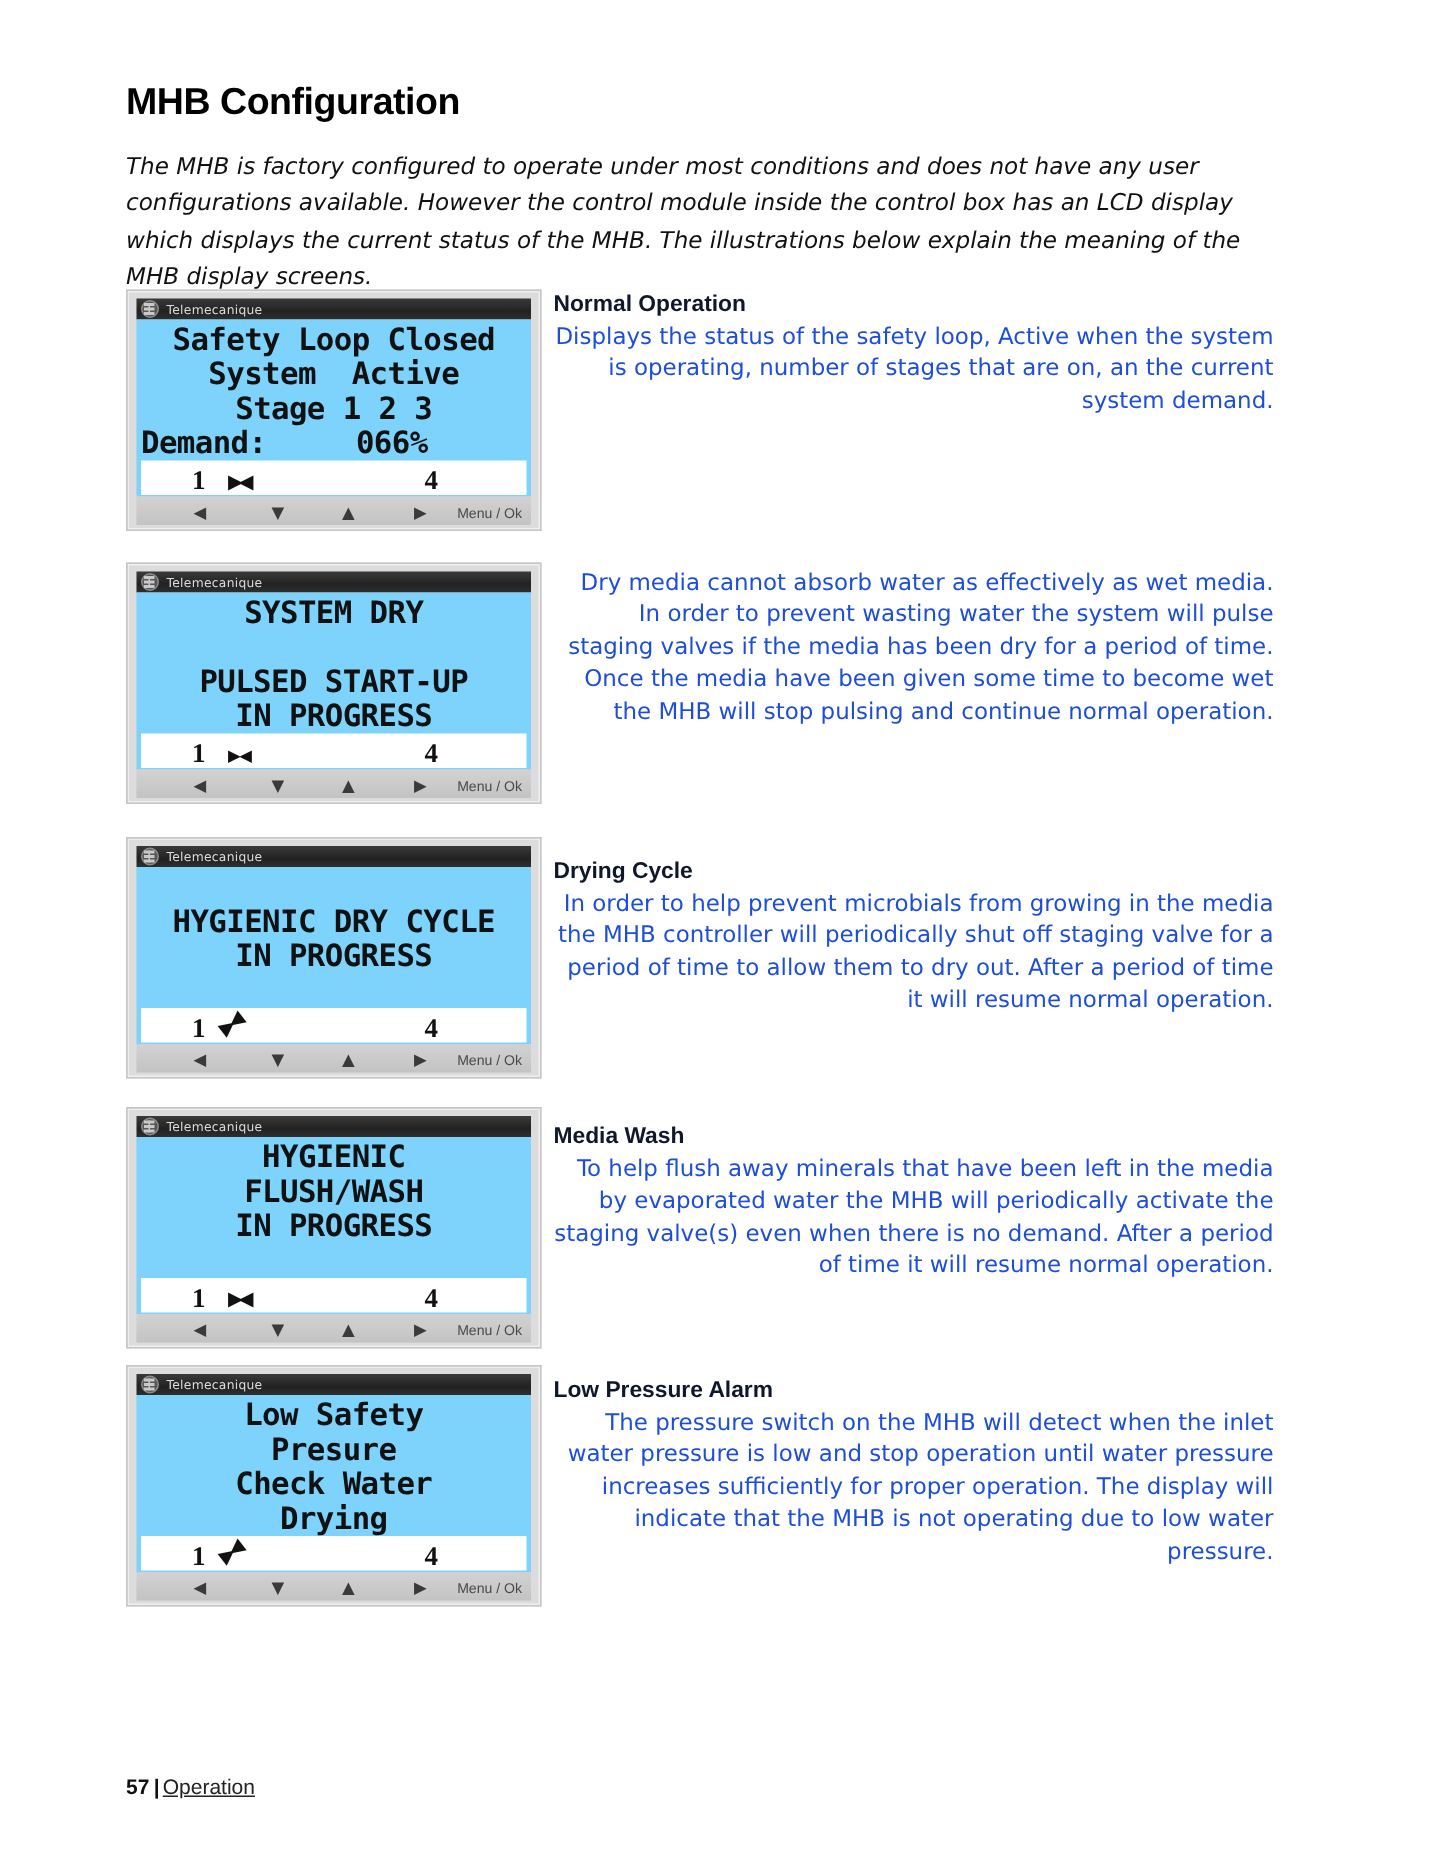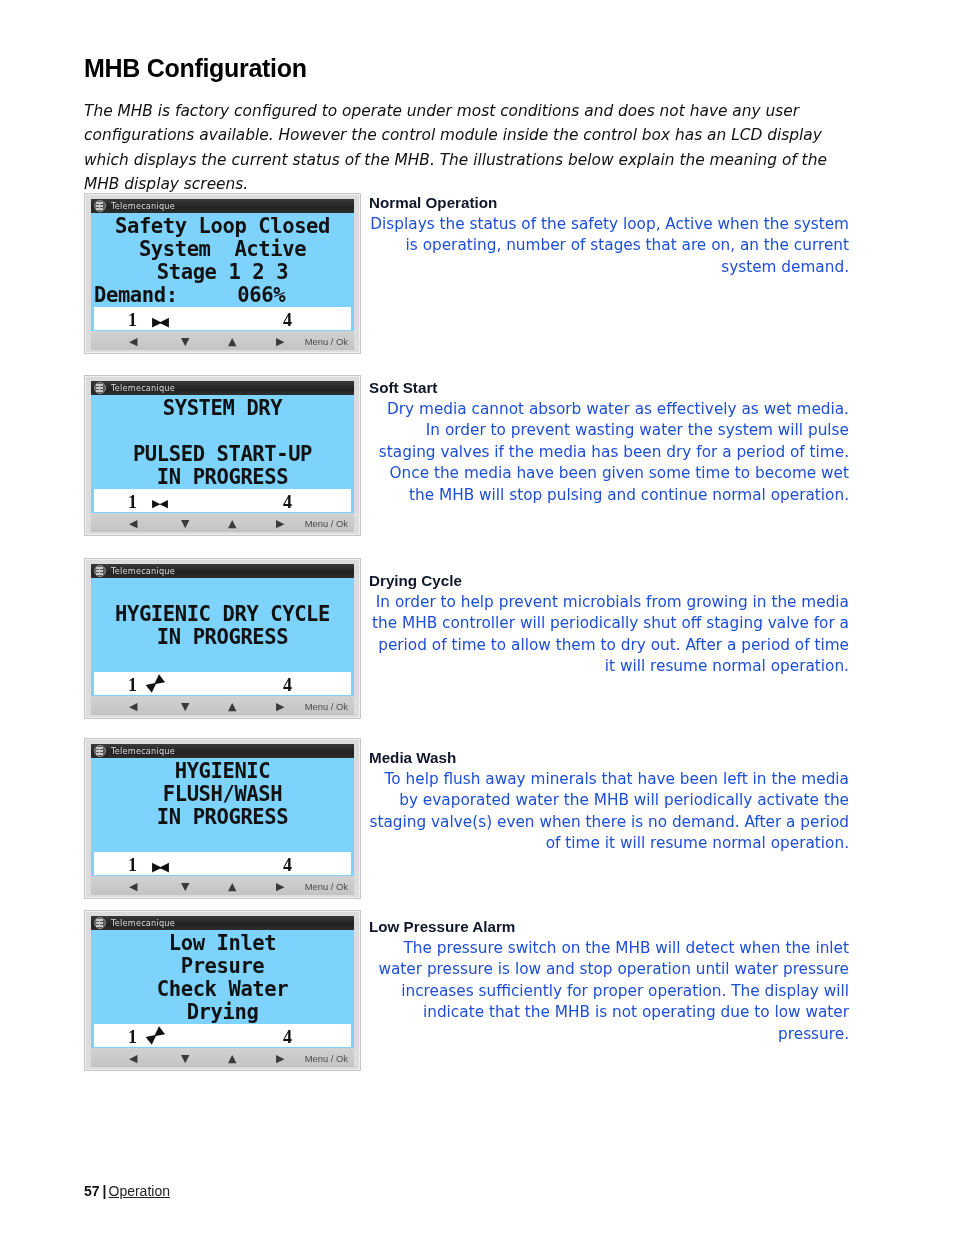--- a/index.html
+++ b/index.html
@@ -285,21 +285,20 @@
           <div class="buttonbar">
             <span class="bbtn b1">◀</span>
             <span class="bbtn b2">▼</span>
             <span class="bbtn b3">▲</span>
             <span class="bbtn b4">▶</span>
             <span class="bmenu">Menu / Ok</span>
           </div>
         </div>
       </div>
       <div class="textcol" style="top: 378px;">
-        <div class="sec-title">Soft Start</div>
         <div class="sec-body">Dry media cannot absorb water as effectively as wet media. In order to prevent wasting water the system will pulse staging valves if the media has been dry for a period of time.   Once the media have been given some time to become wet the MHB will stop pulsing and continue normal operation.</div>
       </div>
       <div class="device" style="top: 558px;">
         <div class="device-inner">
           <div class="titlebar">
             <span class="logo-badge">
               <span class="ring"></span>
             </span>
             <span class="brand">Telemecanique</span>
           </div>
@@ -361,21 +360,21 @@
       </div>
       <div class="device" style="top: 910px;">
         <div class="device-inner">
           <div class="titlebar">
             <span class="logo-badge">
               <span class="ring"></span>
             </span>
             <span class="brand">Telemecanique</span>
           </div>
           <div class="lcd">
-            <div class="lcd-line">Low Inlet</div>
+            <div class="lcd-line">Low Safety</div>
             <div class="lcd-line">Presure</div>
             <div class="lcd-line">Check Water</div>
             <div class="lcd-line">Drying</div>
             <div class="softkeys">
               <span class="sk-left">1</span>
               <span class="sk-glyph diag">▶◀</span>
               <span class="sk-right">4</span>
             </div>
           </div>
           <div class="buttonbar">

